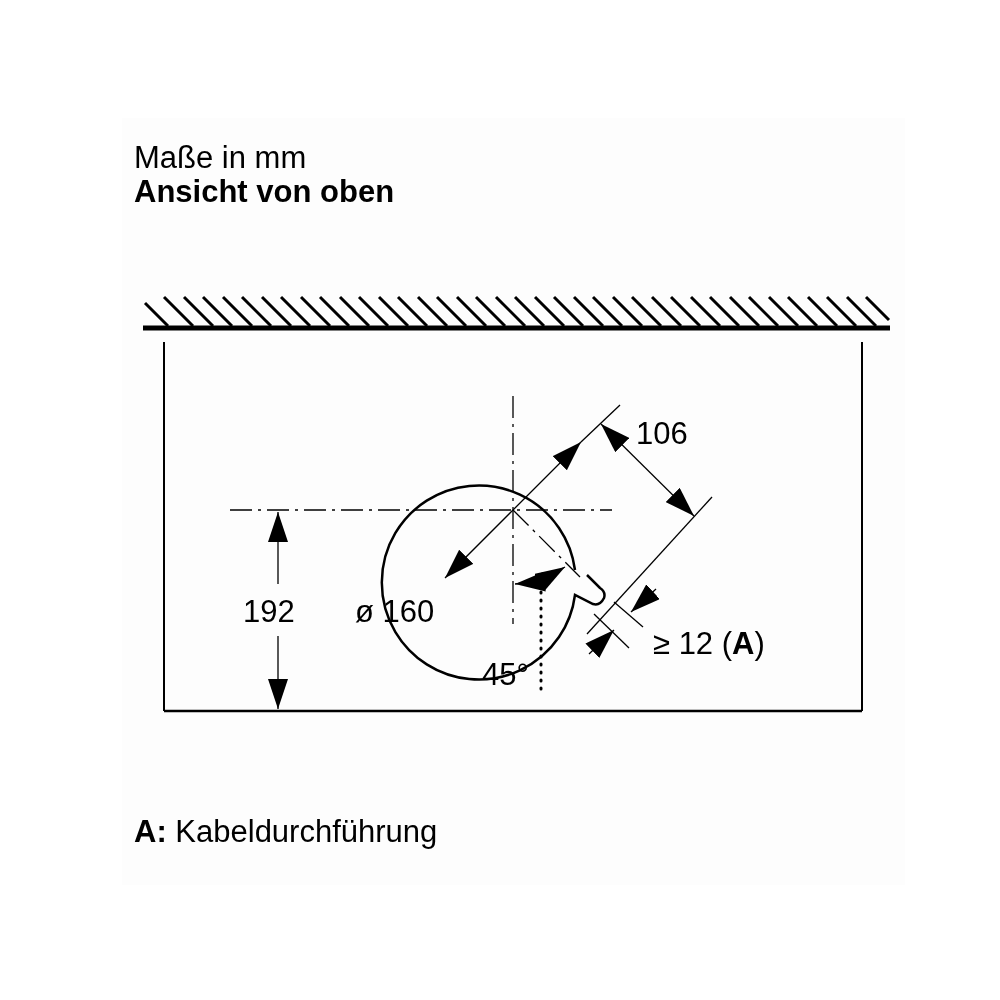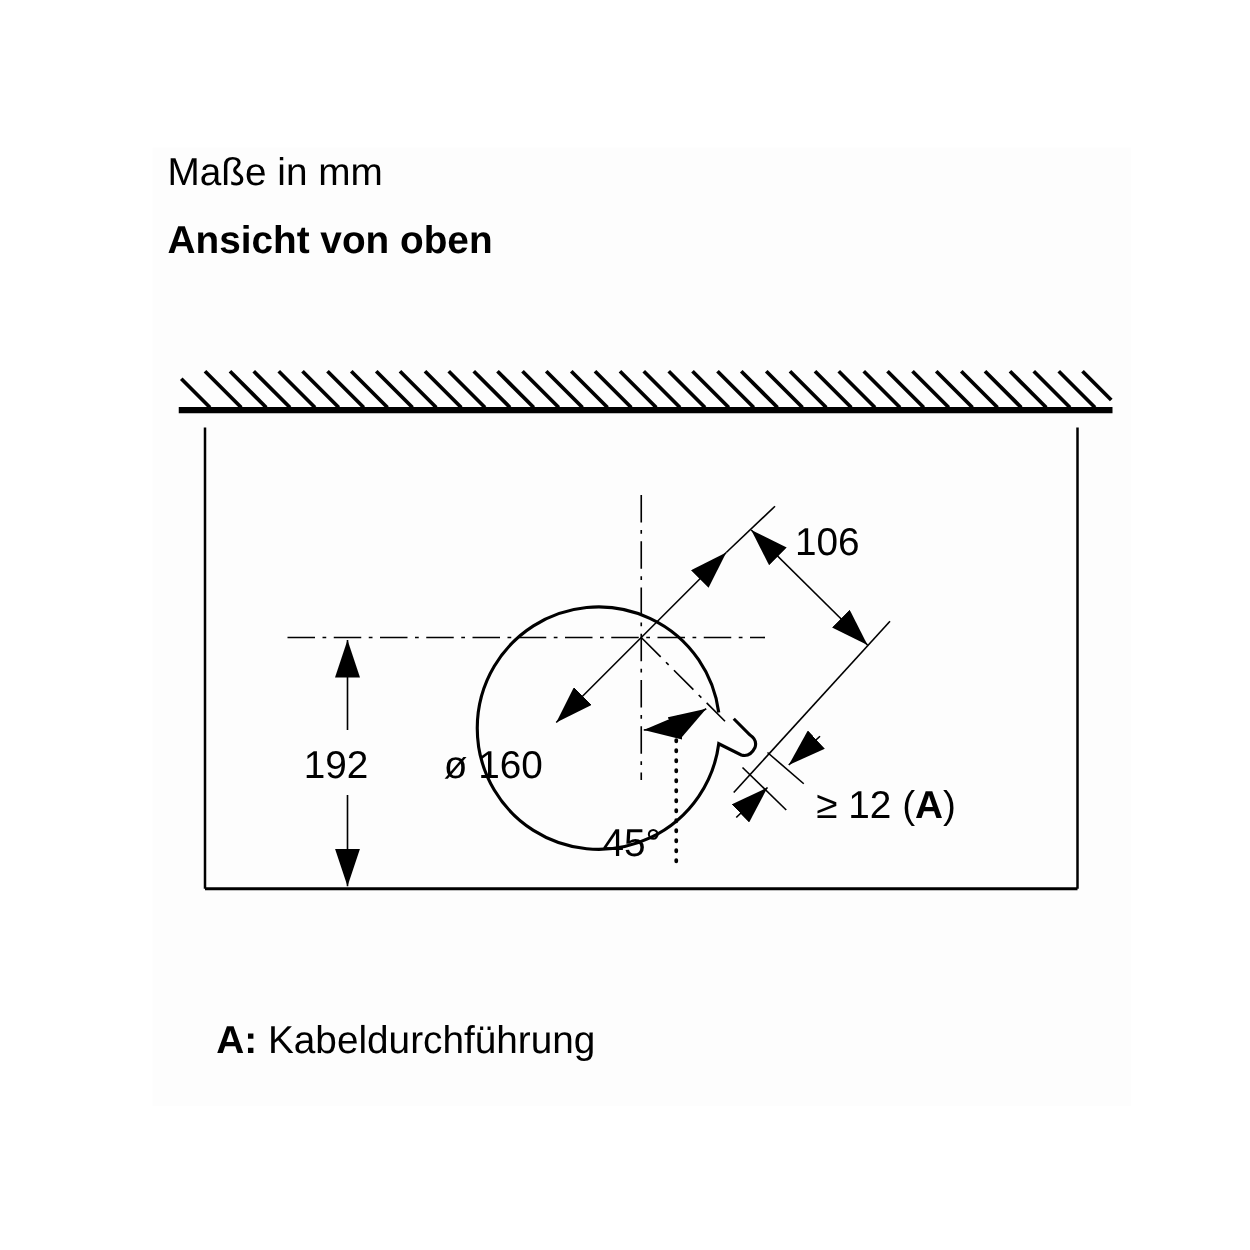--- a/index.html
+++ b/index.html
@@ -1,21 +1,21 @@
 <!DOCTYPE html>
 <html><head>
 <meta charset="utf-8">
 <style>
   html, body { margin: 0; padding: 0; background: #ffffff; }
   body { width: 1000px; height: 1000px; position: relative; overflow: hidden; font-family: "Liberation Sans", sans-serif; color: #000; }
   .panel { position: absolute; left: 122px; top: 118px; width: 783px; height: 767px; background: #fdfdfd; }
   .title-line { position: absolute; left: 134px; font-size: 31px; line-height: 34px; white-space: nowrap; }
-  .title-1 { top: 121px; font-weight: normal; }
+  .title-1 { top: 141px; font-weight: normal; }
   .title-2 { top: 175px; font-weight: bold; }
-  .legend { position: absolute; left: 134px; top: 815px; font-size: 31px; line-height: 34px; white-space: nowrap; margin-left: 39px; }
+  .legend { position: absolute; left: 134px; top: 815px; font-size: 31px; line-height: 34px; white-space: nowrap; }
   .legend .key { font-weight: bold; }
   svg { position: absolute; left: 0; top: 0; }
   .dim-text { font-family: "Liberation Sans", sans-serif; font-size: 31px; fill: #000; }
   .dim-bold { font-weight: bold; }
 </style>
 </head>
 <body>
 
 <div class="panel"></div>
 

